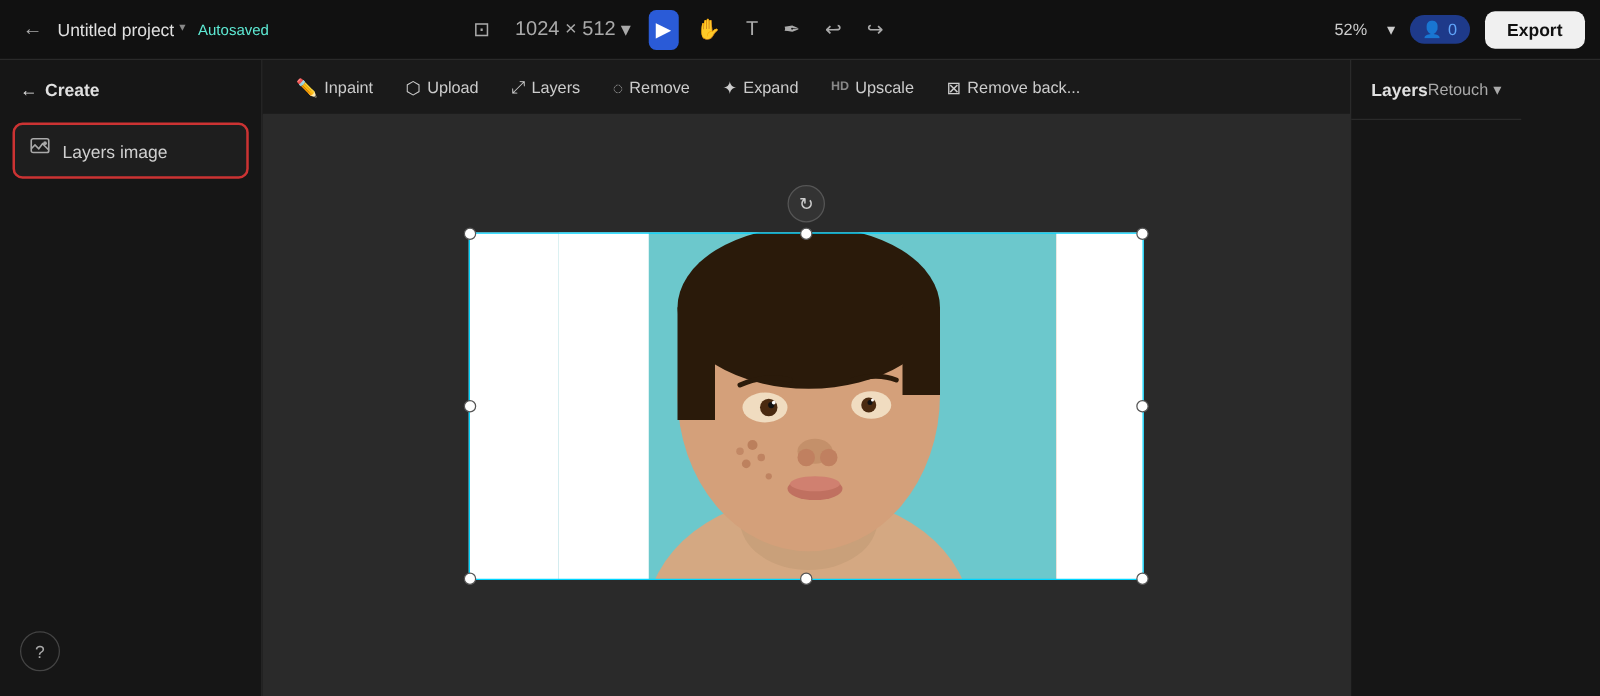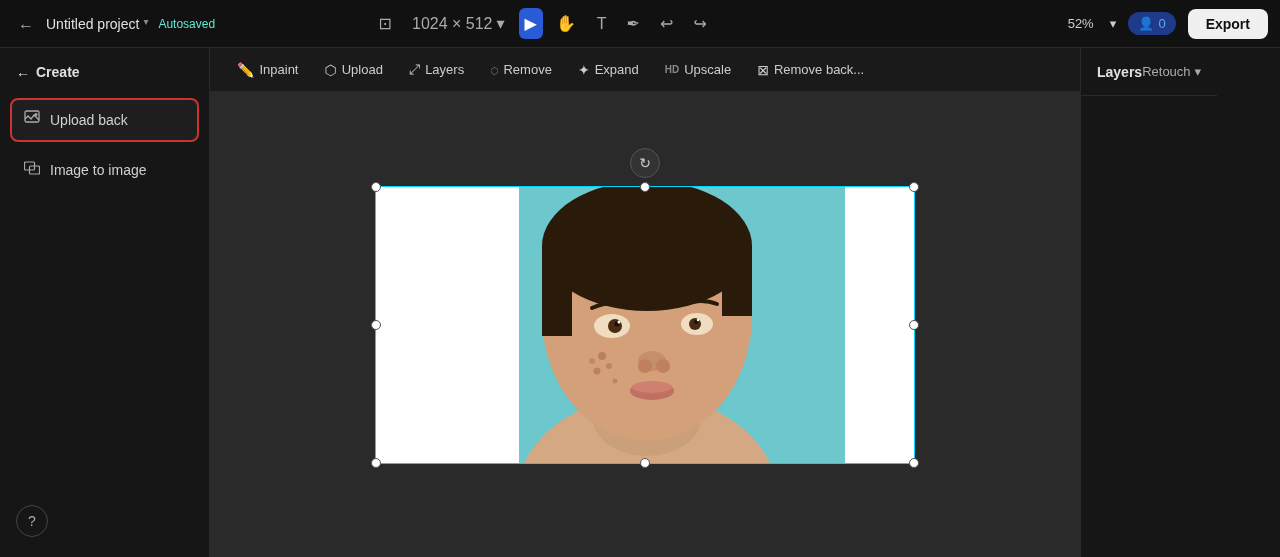--- a/index.html
+++ b/index.html
@@ -471,33 +471,24 @@
     </div>
 
     <div class="sidebar-item active">
       <span class="item-icon">
         <svg width="16" height="16" viewBox="0 0 16 16" fill="none" xmlns="http://www.w3.org/2000/svg">
           <rect x="1" y="1" width="14" height="11" rx="1.5" stroke="#aaa" stroke-width="1.3" fill="none"></rect>
           <polyline points="1,9 4,6 7,9 10,5 15,10" stroke="#aaa" stroke-width="1.3" fill="none"></polyline>
           <circle cx="12" cy="4.5" r="1.5" fill="#aaa"></circle>
         </svg>
       </span>
-      <span>Upload back</span>
-    </div>
-
-
-    <div class="sidebar-item">
-      <span class="item-icon">
-        <svg width="16" height="16" viewBox="0 0 16 16" fill="none" xmlns="http://www.w3.org/2000/svg">
-          <rect x="0.5" y="2" width="10" height="8" rx="1" stroke="#aaa" stroke-width="1.2" fill="none"></rect>
-          <rect x="5.5" y="6" width="10" height="8" rx="1" stroke="#aaa" stroke-width="1.2" fill="none"></rect>
-        </svg>
-      </span>
-      <span>Image to image</span>
-    </div>
+      <span>Layers image</span>
+    </div>
+
+
 
     <div class="sidebar-footer">
       <button class="help-btn">
         <span>?</span>
       </button>
     </div>
   </div>
 
   <div class="canvas-area">
 

